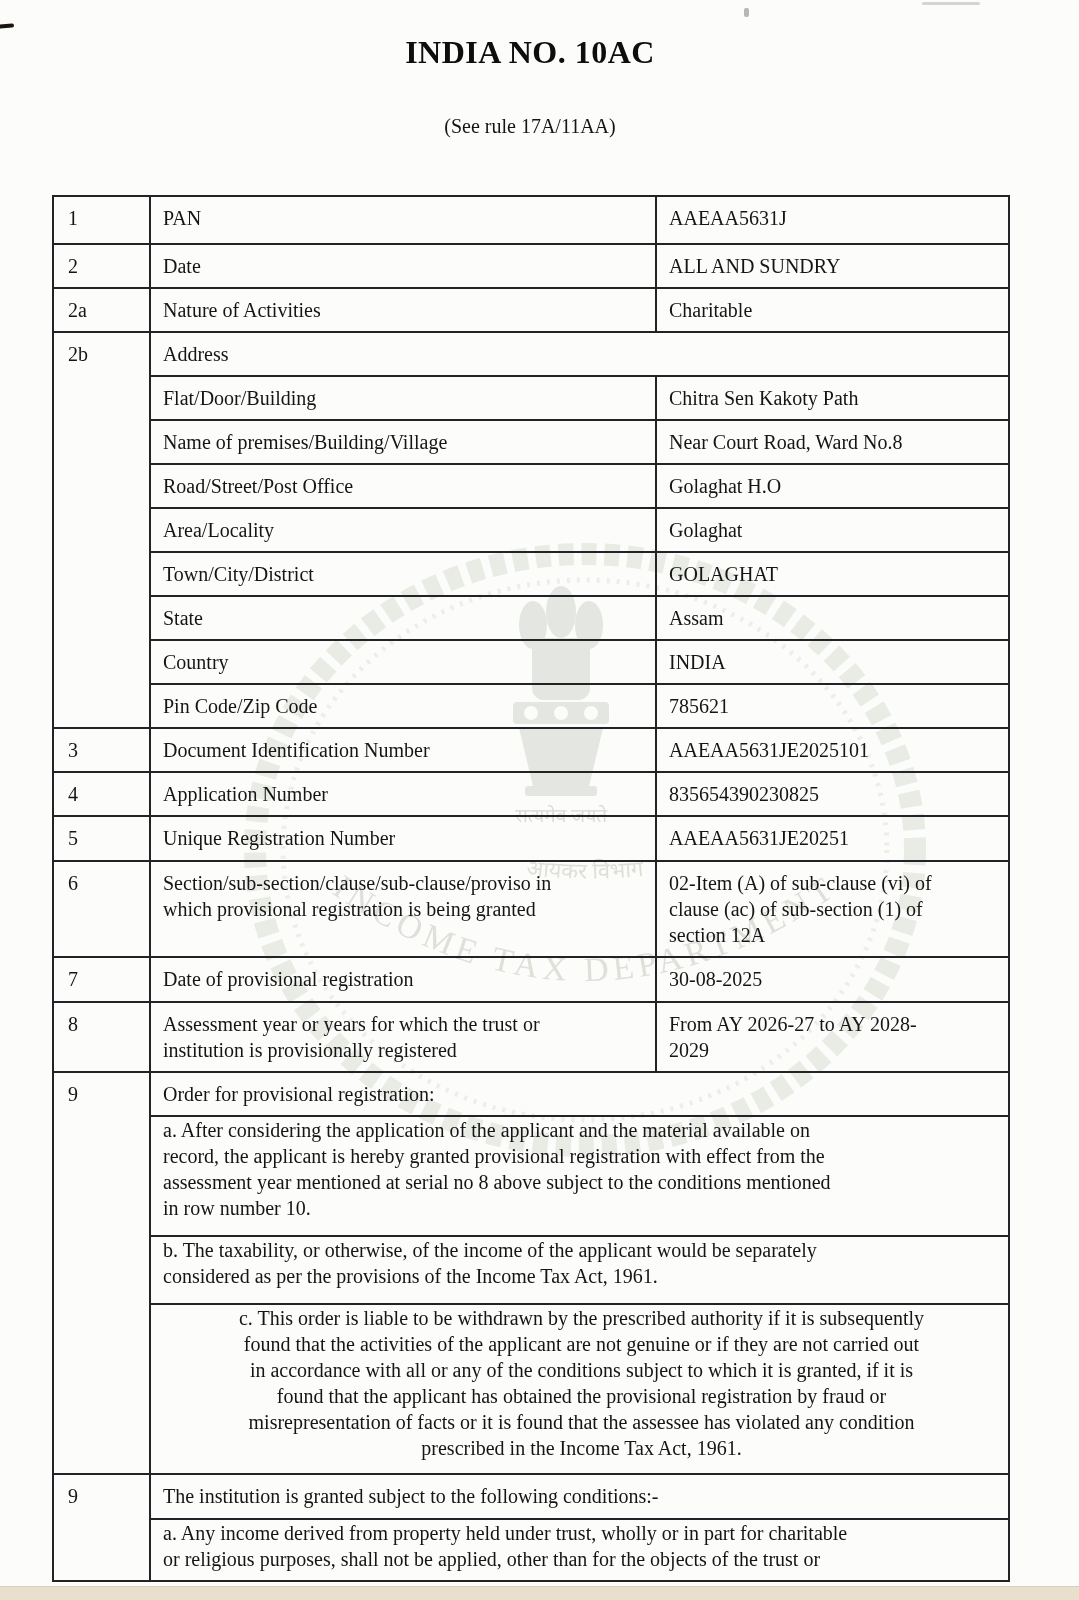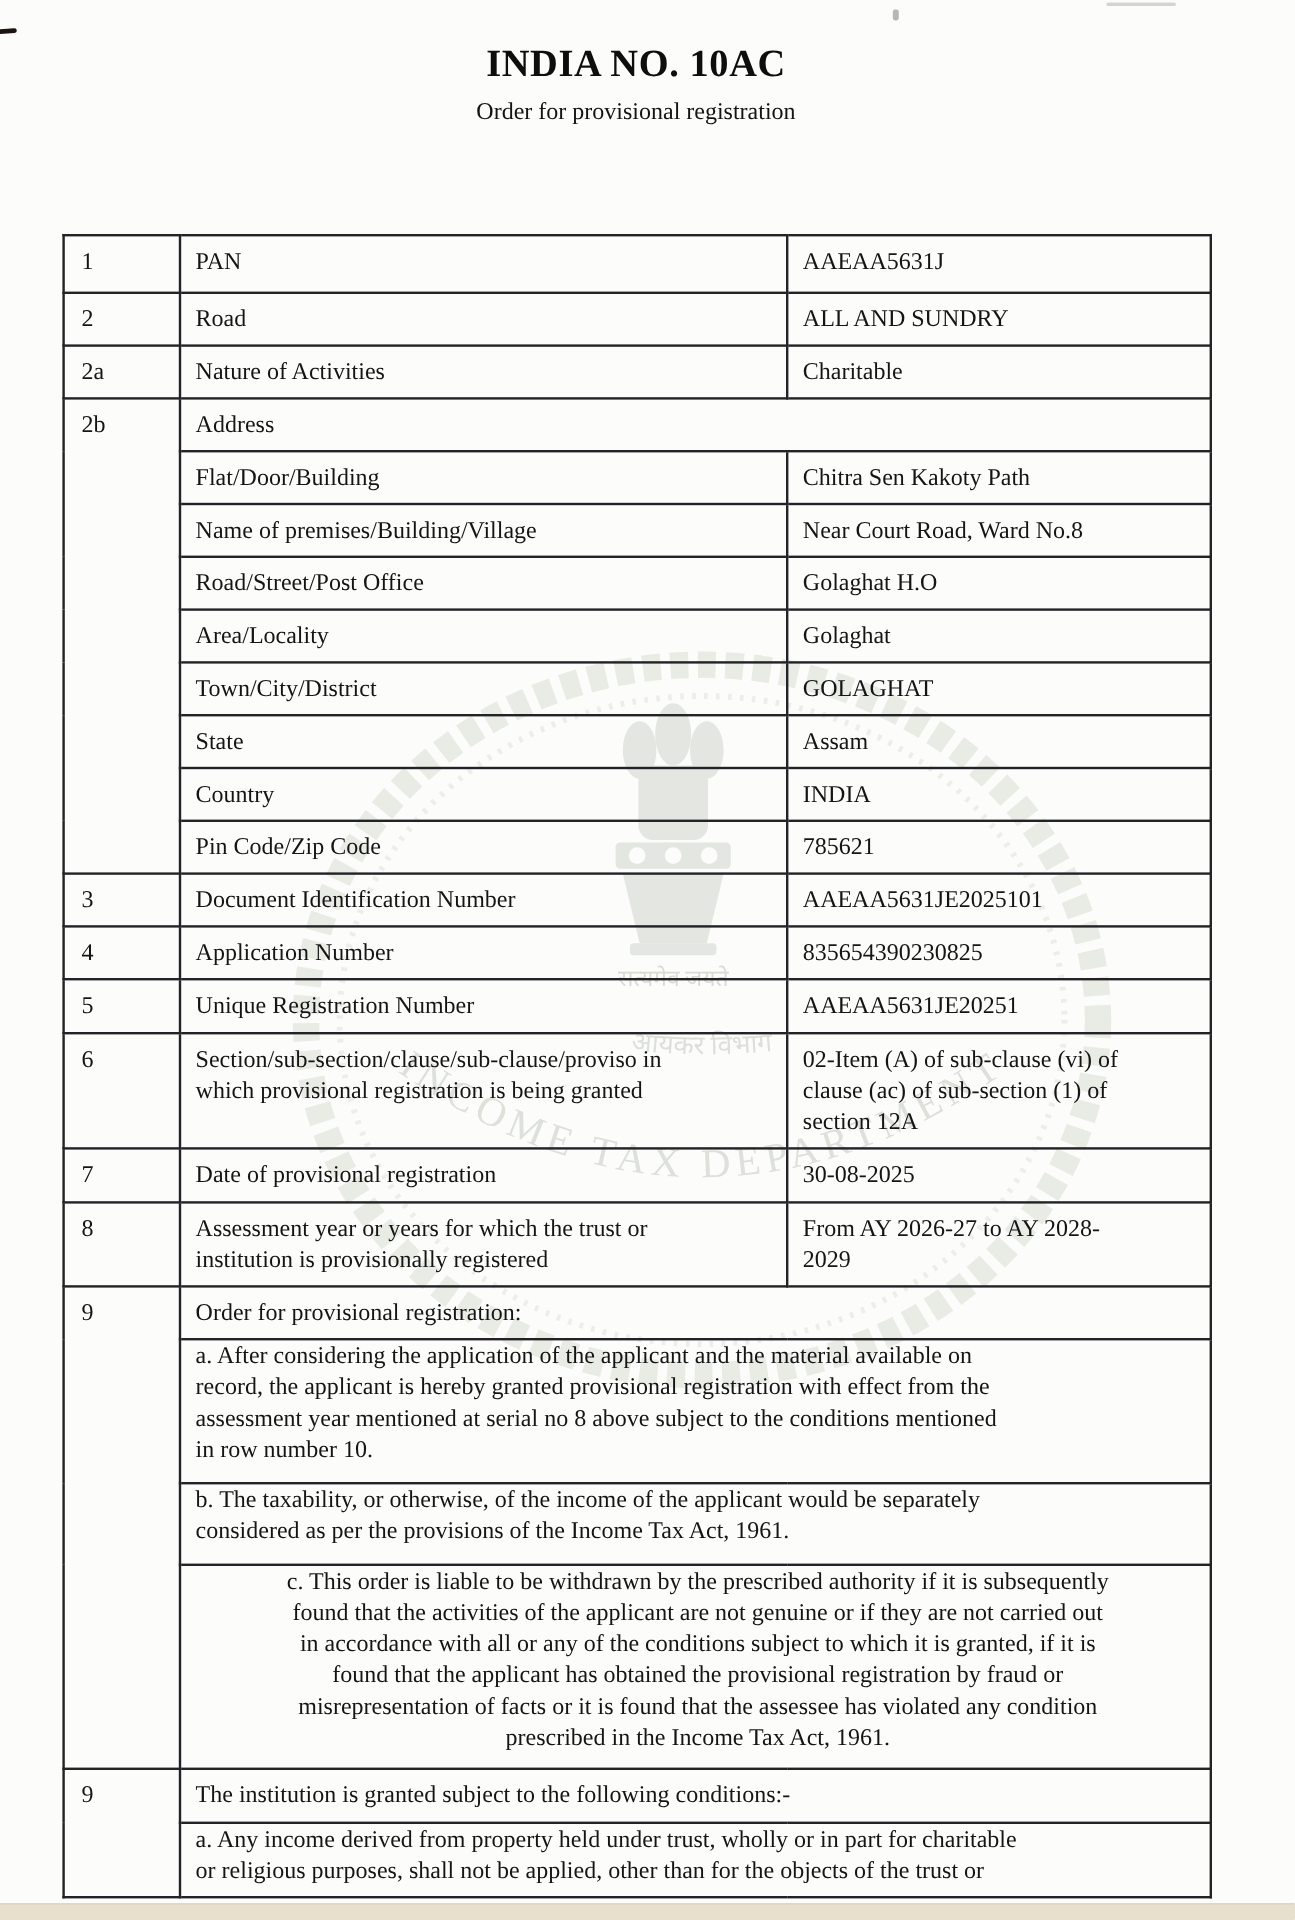--- a/index.html
+++ b/index.html
@@ -70,21 +70,21 @@
 <body>
 
 <div class="page">
 
   <div class="mark-topleft"></div>
   <div class="mark-topright-dot"></div>
   <div class="mark-topright-line"></div>
 
   <div class="doc-header">
     <h1 class="doc-title">INDIA NO. 10AC</h1>
-    <div class="doc-subtitle">Order for provisional registration</div>
+    <div class="doc-rule">(See rule 17A/11AA)</div>
   </div>
 
   <svg class="watermark" viewBox="0 0 740 660" aria-hidden="true">
     <g stroke="#86937f" fill="none">
       <ellipse cx="365" cy="330" rx="330" ry="296" stroke-width="22" stroke-dasharray="15 8" opacity="0.16"></ellipse>
       <ellipse cx="365" cy="330" rx="302" ry="270" stroke-width="5" stroke-dasharray="3 7" opacity="0.13"></ellipse>
     </g>
     <g fill="#86937f" opacity="0.20">
       <ellipse cx="313" cy="105" rx="14" ry="24"></ellipse>
       <ellipse cx="341" cy="92" rx="15" ry="26"></ellipse>
@@ -117,21 +117,21 @@
         <col style="width:353px">
     </colgroup>
     <tbody>
       <tr class="h48">
         <td class="sn">1</td>
         <td>PAN</td>
         <td>AAEAA5631J</td>
       </tr>
       <tr class="h44">
         <td class="sn">2</td>
-        <td>Road</td>
+        <td>Date</td>
         <td>ALL AND SUNDRY</td>
       </tr>
       <tr class="h44">
         <td class="sn">2a</td>
         <td>Nature of Activities</td>
         <td>Charitable</td>
       </tr>
       <tr class="h44">
         <td class="sn" rowspan="9">2b</td>
         <td colspan="2">Address</td>

